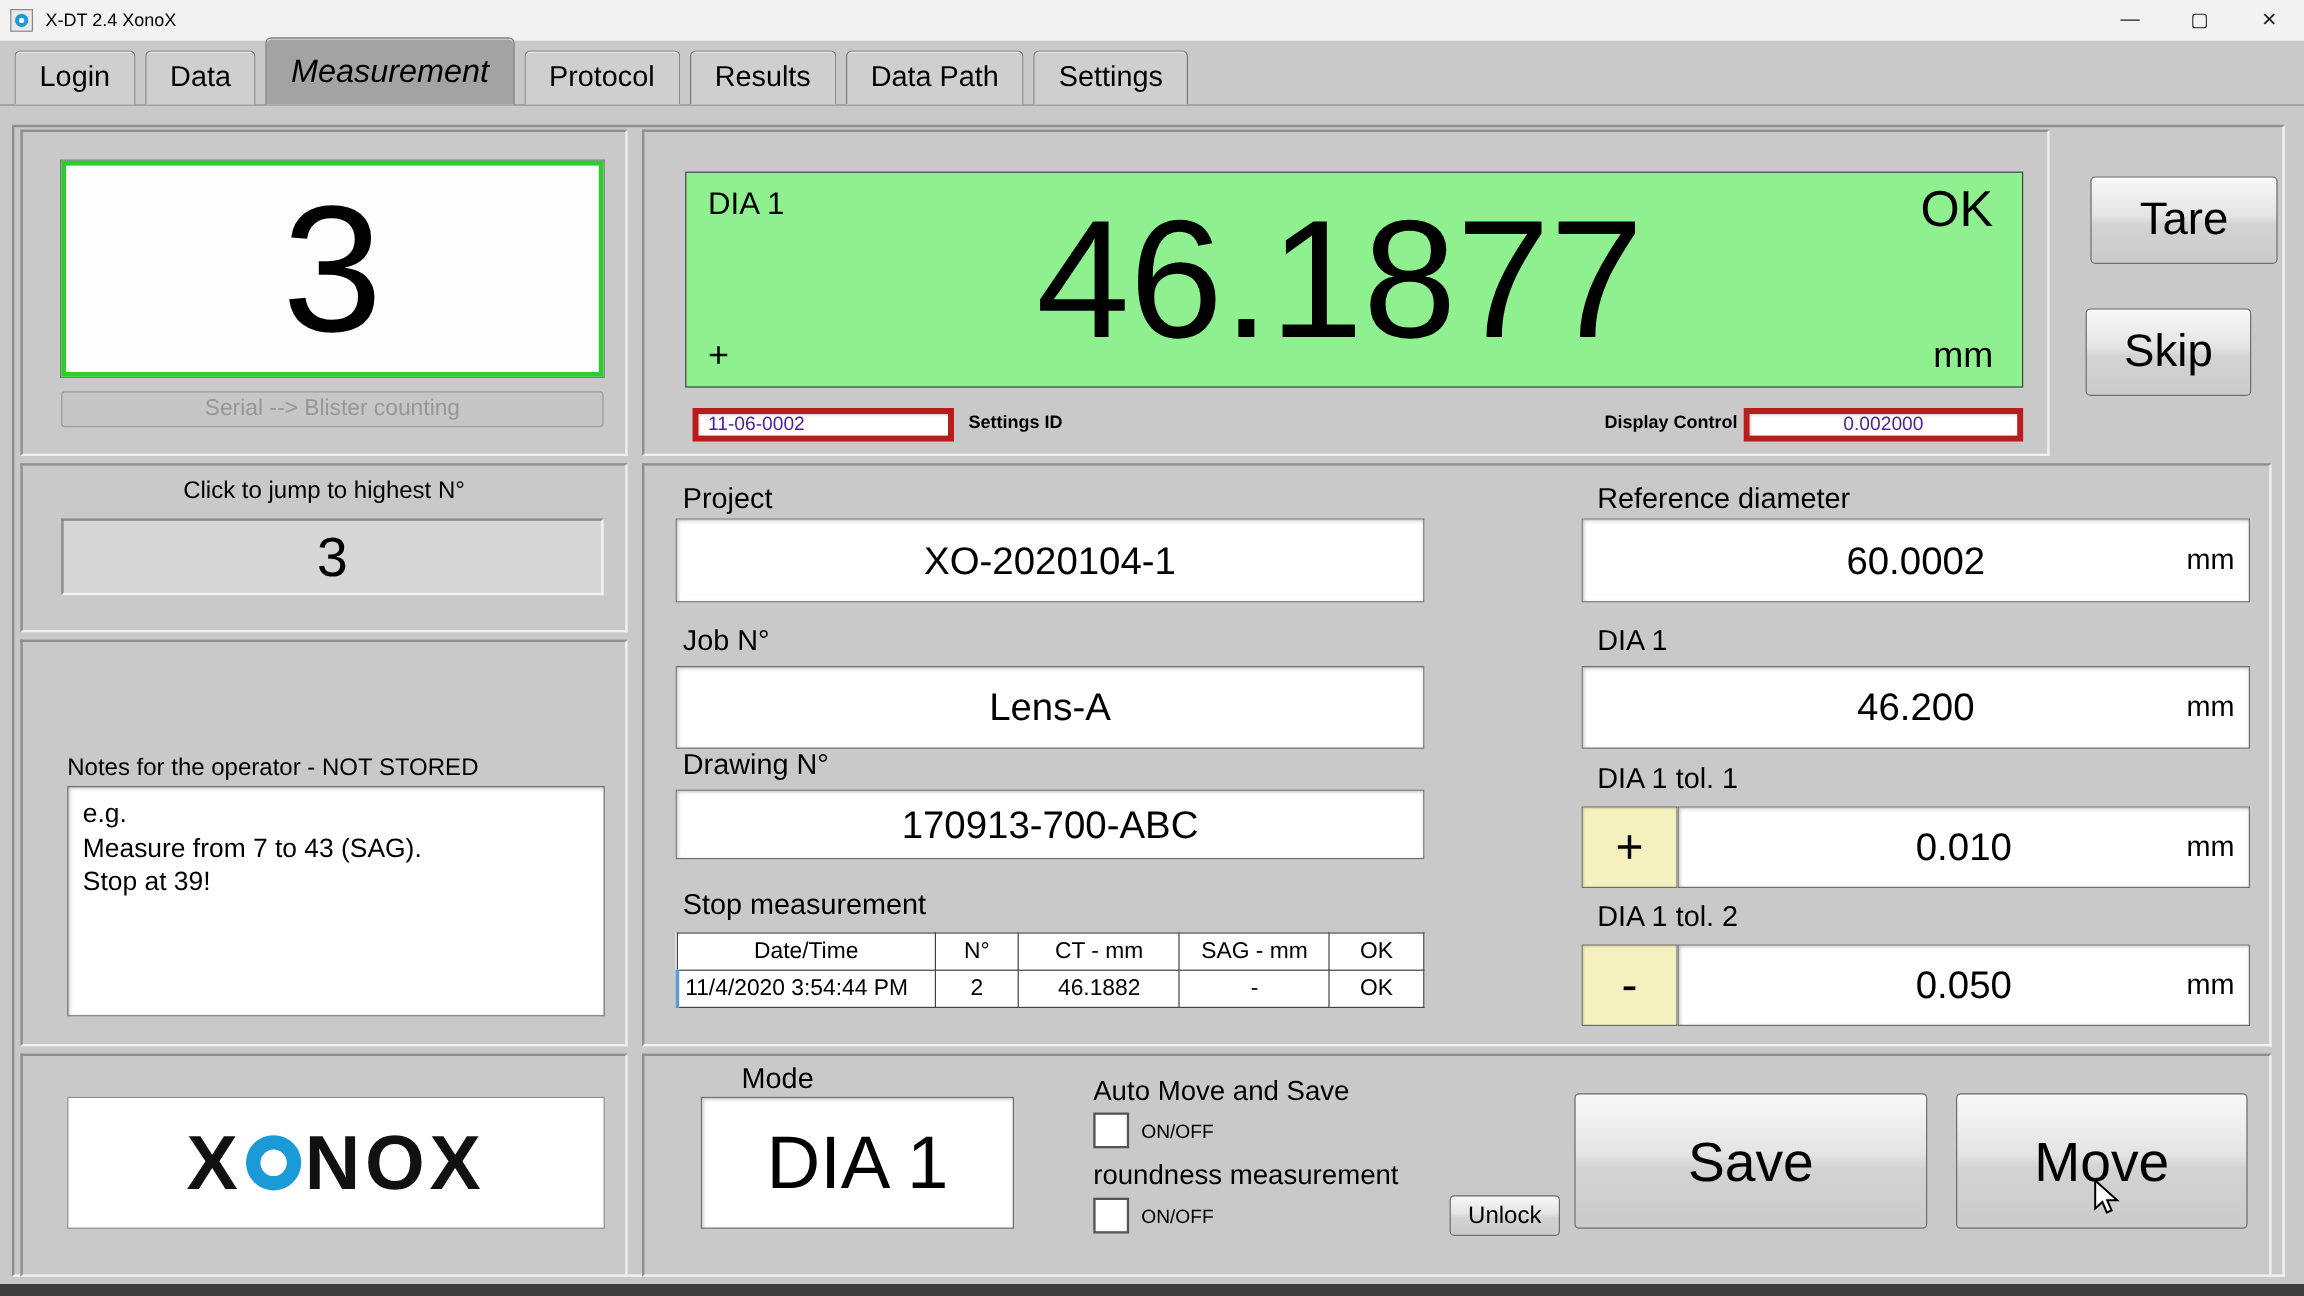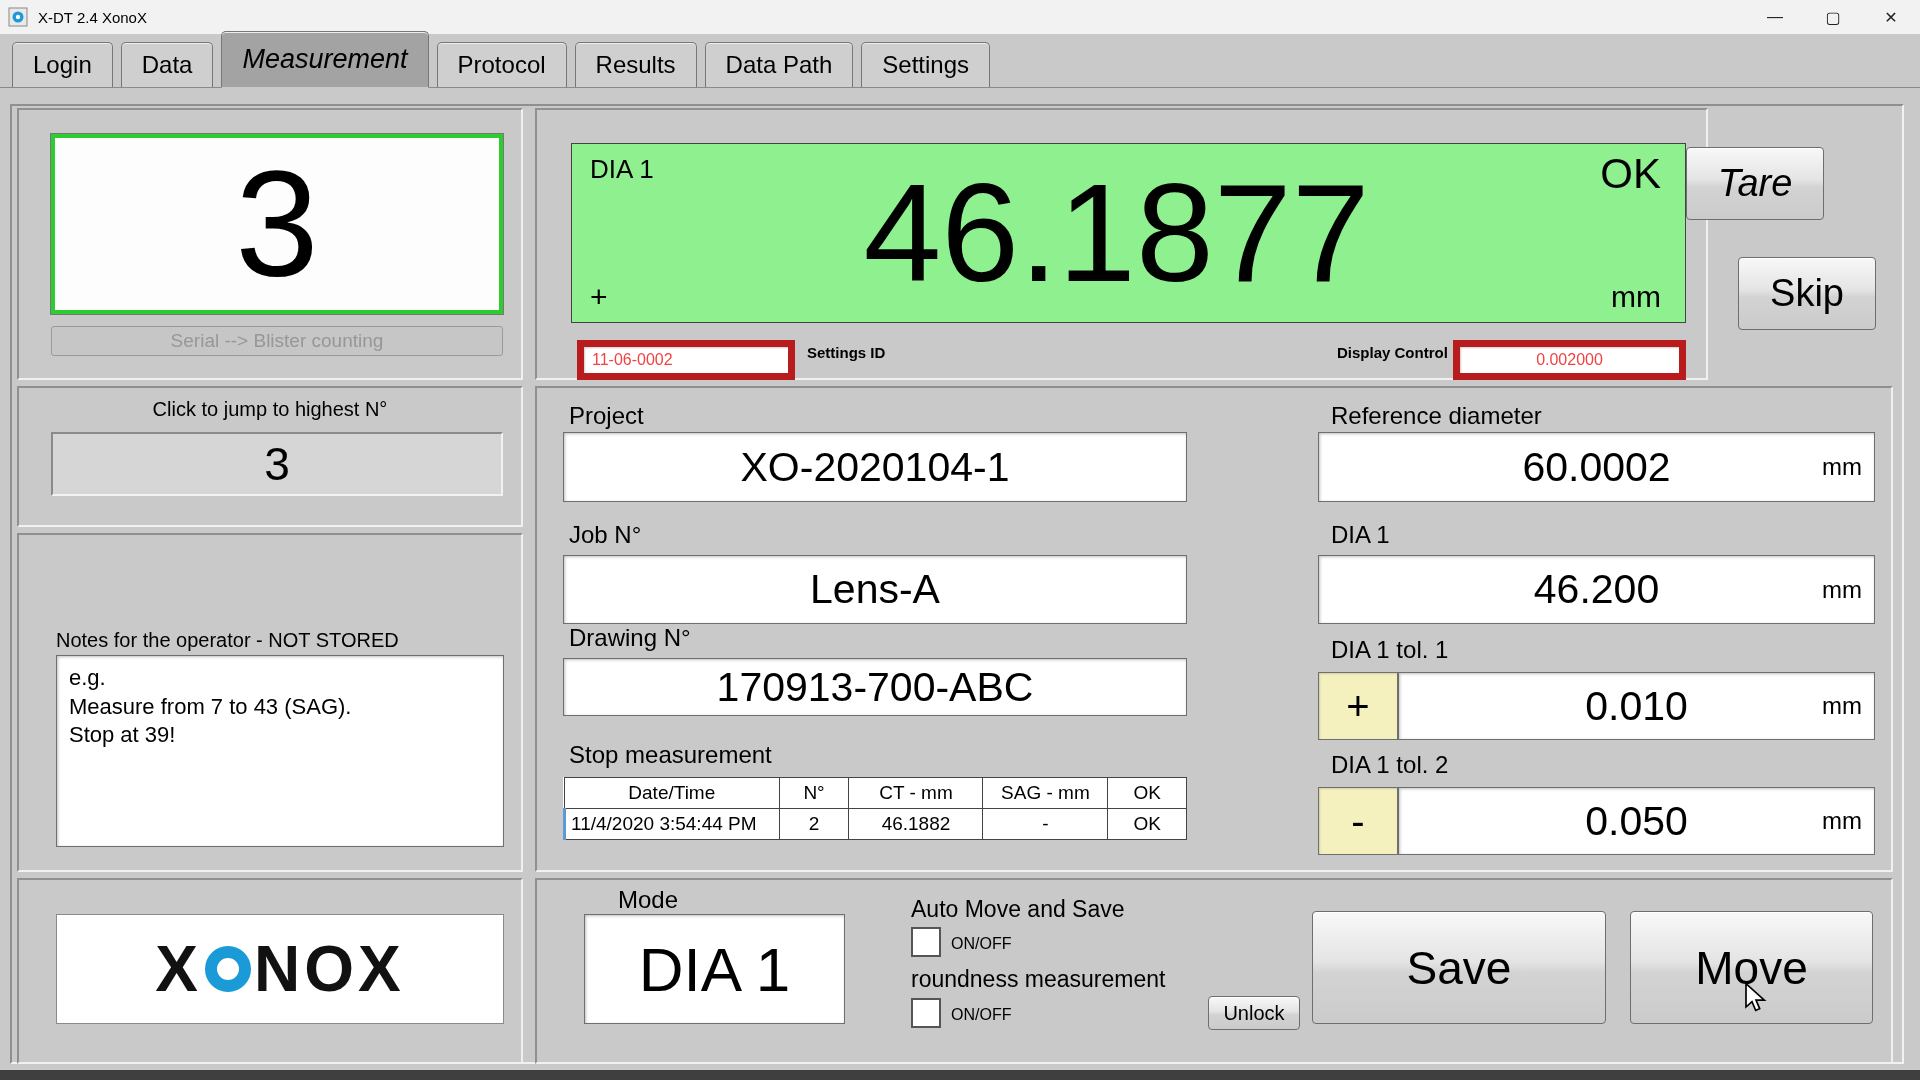--- a/index.html
+++ b/index.html
@@ -19,38 +19,38 @@
   .tab.active{height:55px;font-size:27px;background:#a3a3a3;margin-bottom:-1px;border-bottom:1px solid #c9c9c9;z-index:3;font-style:italic;}
 
   
   .outer-frame{position:absolute;left:10px;top:104px;width:1894px;height:960px;border:2px solid;border-color:#8f8f8f #f2f2f2 #f2f2f2 #8f8f8f;box-sizing:border-box;}
   .panel{position:absolute;background:#c9c9c9;border:2px solid;border-color:#909090 #f0f0f0 #f0f0f0 #909090;box-sizing:border-box;}
 
   .lbl{position:absolute;font-size:24px;color:#000;white-space:nowrap;}
   .small-lbl{position:absolute;font-size:15px;font-weight:bold;color:#000;white-space:nowrap;}
 
   .field{position:absolute;background:#ffffff;border:1px solid #6f6f6f;box-shadow:inset 1px 1px 3px rgba(0,0,0,0.25);box-sizing:border-box;display:flex;align-items:center;justify-content:center;}
-  .field .val{font-size:41px;color:#000;}
+  .field .val{font-size:32px;color:#000;}
   .field .unit{position:absolute;right:12px;font-size:24px;color:#000;}
 
   .btn{position:absolute;display:flex;align-items:center;justify-content:center;background:linear-gradient(#f8f8f8,#e4e4e4 45%,#d3d3d3 55%,#cbcbcb);border:1px solid #6e6e6e;border-radius:4px;box-shadow:inset 0 1px 0 #fff;color:#000;cursor:default;box-sizing:border-box;}
 
   
   .counter-box{position:absolute;left:32px;top:24px;width:452px;height:180px;background:#fdfdfd;border:4px solid var(--counter-border,#2ecc2e);box-shadow:0 0 0 1px #777;box-sizing:border-box;display:flex;align-items:center;justify-content:center;}
   .counter-box span{font-size:150px;line-height:1;color:#000;}
   .serial-btn{position:absolute;left:32px;top:216px;width:452px;height:30px;background:#c6c6c6;border:1px solid #9a9a9a;border-radius:3px;display:flex;align-items:center;justify-content:center;font-size:19px;color:#979797;box-sizing:border-box;}
 
   
   .green-display{position:absolute;left:34px;top:33px;width:1115px;height:180px;background:var(--display-green,#90f090);border:1px solid #444;box-sizing:border-box;}
   .green-display .big-val{position:absolute;left:0;right:40px;top:0;bottom:0;display:flex;align-items:center;justify-content:center;font-size:140px;color:#000;margin-left:16px;}
   .gd-ch{position:absolute;left:18px;top:10px;font-size:26px;color:#000;}
   .gd-ok{position:absolute;right:24px;top:6px;font-size:42px;color:#000;}
   .gd-sign{position:absolute;left:18px;bottom:8px;font-size:30px;color:#000;}
   .gd-unit{position:absolute;right:24px;bottom:8px;font-size:30px;color:#000;}
-  .mini-field{position:absolute;height:40px;background:#fff;border:7px solid #b91c1c;box-shadow:inset 1px 1px 2px rgba(0,0,0,0.2);box-sizing:border-box;display:flex;align-items:center;font-size:16px;color:#ef4444;}
+  .mini-field{position:absolute;height:28px;background:#fff;border:5px solid #b91c1c;box-shadow:inset 1px 1px 2px rgba(0,0,0,0.2);box-sizing:border-box;display:flex;align-items:center;font-size:16px;color:#4c1d95;}
 
   
   .jump-label{position:absolute;left:0;right:0;top:10px;text-align:center;font-size:20px;color:#000;}
   .jump-box{position:absolute;left:32px;top:44px;width:452px;height:64px;background:#d6d6d6;border:2px solid;border-color:#8a8a8a #f2f2f2 #f2f2f2 #8a8a8a;box-sizing:border-box;display:flex;align-items:center;justify-content:center;font-size:46px;color:#000;}
 
   
   .notes-label{position:absolute;left:37px;top:94px;font-size:20px;color:#000;}
   .notes-box{position:absolute;left:37px;top:120px;width:448px;height:192px;background:#fff;border:1px solid #6f6f6f;box-shadow:inset 1px 1px 3px rgba(0,0,0,0.25);box-sizing:border-box;padding:8px 12px;font-size:22px;line-height:1.3;color:#000;white-space:pre-line;}
 
   
@@ -125,21 +125,21 @@
       <div class="big-val">46.1877</div>
       <span class="gd-sign">+</span>
       <span class="gd-unit">mm</span>
     </div>
     <div class="mini-field" style="left:40px;top:230px;width:218px;padding-left:8px;">11-06-0002</div>
     <span class="small-lbl" style="left:270px;top:234px;">Settings ID</span>
     <span class="small-lbl" style="left:800px;top:234px;">Display Control</span>
     <div class="mini-field" style="left:916px;top:230px;width:233px;justify-content:center;">0.002000</div>
   </div>
 
-  <div class="btn" style="left:1686px;top:147px;width:138px;height:73px;font-size:38px;font-style:italic;">Tare</div>
+  <div class="btn" style="left:1742px;top:147px;width:156px;height:73px;font-size:38px;">Tare</div>
   <div class="btn" style="left:1738px;top:257px;width:138px;height:73px;font-size:38px;">Skip</div>
 
   <div class="panel" style="left:17px;top:386px;width:506px;height:141px;">
     <div class="jump-label">Click to jump to highest N°</div>
     <div class="jump-box">3</div>
   </div>
 
   <div class="panel" style="left:17px;top:533px;width:506px;height:339px;">
     <div class="notes-label">Notes for the operator - NOT STORED</div>
     <div class="notes-box">e.g.

